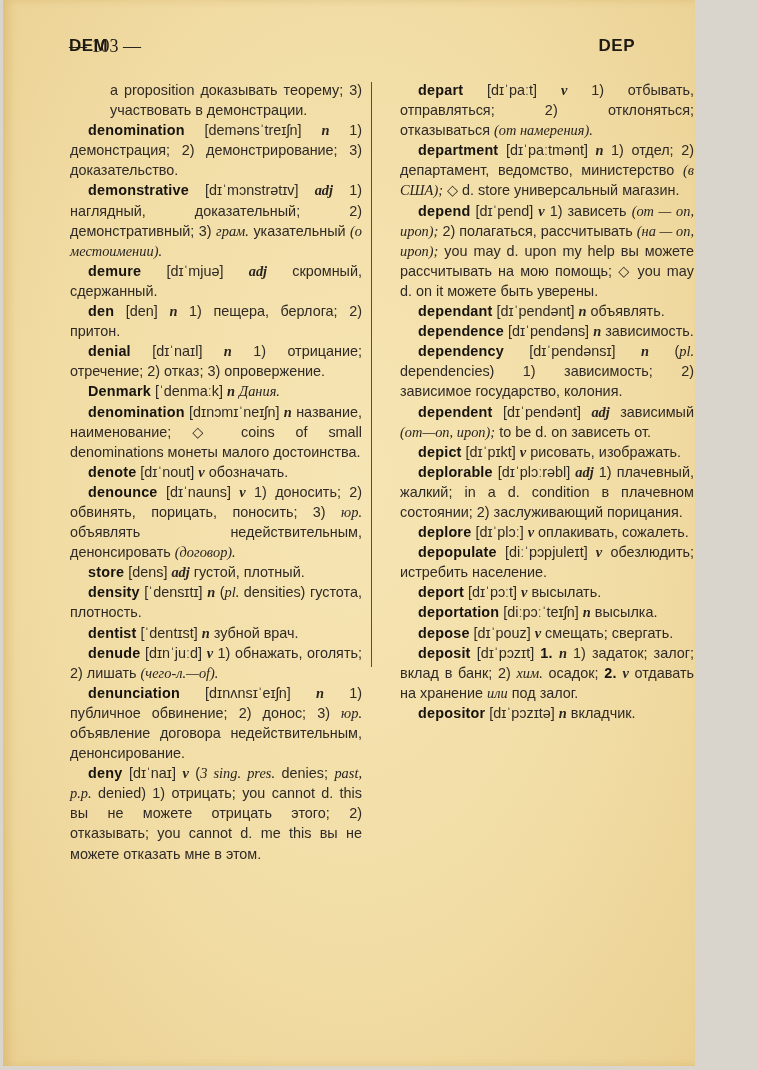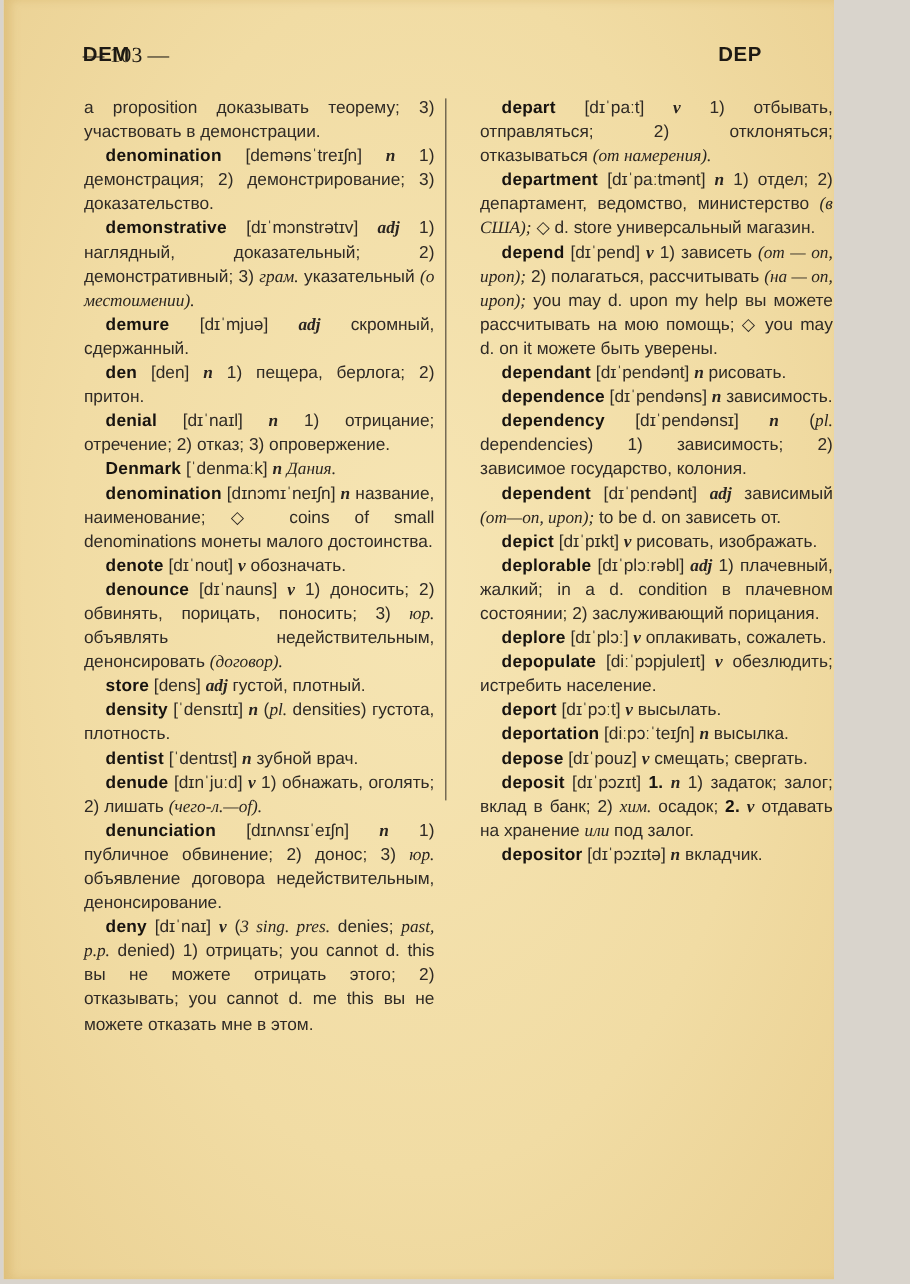--- a/index.html
+++ b/index.html
@@ -28,21 +28,21 @@
     text-align: justify;
     hyphens: manual;
   }
   .col-left { left: 67px; }
   .col-right { left: 397px; width: 294px; }
   .divider {
     position: absolute; left: 368px; top: 82px; width: 1px; height: 585px;
     background: #3a342b; opacity: 0.85;
   }
   .entry { margin: 0; text-indent: 18px; }
-  .entry.cont { text-indent: 0; }
+  .entry.cont { text-indent: 0; margin-left: 40px; }
   .hw { font-weight: bold; color: #17130f; letter-spacing: 0.2px; margin-top: 40px; }
   .tr { color: #2f2a25; }
   .it { font-style: italic; font-family: "Liberation Serif", "DejaVu Serif", serif; }
   .gr { font-style: italic; font-weight: bold; font-family: "Liberation Serif", "DejaVu Serif", serif; }
 </style>
 </head>
 <body>
 
 <div class="page">
   <div class="header">
@@ -67,21 +67,21 @@
       <p class="entry"><span class="hw">dentist</span><span class="tr"> [ˈdentɪst] </span><span class="gr">n</span><span class="tr"> зубной врач.</span></p>
       <p class="entry"><span class="hw">denude</span><span class="tr"> [dɪnˈjuːd] </span><span class="gr">v</span><span class="tr"> 1) обнажать, оголять; 2) лишать </span><span class="it">(чего-л.—of).</span></p>
       <p class="entry"><span class="hw">denunciation</span><span class="tr"> [dɪnʌnsɪˈeɪʃn] </span><span class="gr">n</span><span class="tr"> 1) публичное обвинение; 2) донос; 3) </span><span class="it">юр.</span><span class="tr"> объявление договора недействительным, денонсирование.</span></p>
       <p class="entry"><span class="hw">deny</span><span class="tr"> [dɪˈnaɪ] </span><span class="gr">v</span><span class="tr"> (</span><span class="it">3 sing. pres.</span><span class="tr"> denies; </span><span class="it">past, p.p.</span><span class="tr"> denied) 1) отрицать; you cannot d. this вы не можете отрицать этого; 2) отказывать; you cannot d. me this вы не можете отказать мне в этом.</span></p>
     </div>
   <div class="divider"></div>
   <div class="col col-right" id="col-right">
       <p class="entry"><span class="hw">depart</span><span class="tr"> [dɪˈpaːt] </span><span class="gr">v</span><span class="tr"> 1) отбывать, отправляться; 2) отклоняться; отказываться </span><span class="it">(от намерения).</span></p>
       <p class="entry"><span class="hw">department</span><span class="tr"> [dɪˈpaːtmənt] </span><span class="gr">n</span><span class="tr"> 1) отдел; 2) департамент, ведомство, министерство </span><span class="it">(в США);</span><span class="tr"> ◇ d. store универсальный магазин.</span></p>
       <p class="entry"><span class="hw">depend</span><span class="tr"> [dɪˈpend] </span><span class="gr">v</span><span class="tr"> 1) зависеть </span><span class="it">(от — on, upon);</span><span class="tr"> 2) полагаться, рассчитывать </span><span class="it">(на — on, upon);</span><span class="tr"> you may d. upon my help вы можете рассчитывать на мою помощь; ◇ you may d. on it можете быть уверены.</span></p>
-      <p class="entry"><span class="hw">dependant</span><span class="tr"> [dɪˈpendənt] </span><span class="gr">n</span><span class="tr"> рисовать.</span></p>
+      <p class="entry"><span class="hw">dependant</span><span class="tr"> [dɪˈpendənt] </span><span class="gr">n</span><span class="tr"> объявлять.</span></p>
       <p class="entry"><span class="hw">dependence</span><span class="tr"> [dɪˈpendəns] </span><span class="gr">n</span><span class="tr"> зависимость.</span></p>
       <p class="entry"><span class="hw">dependency</span><span class="tr"> [dɪˈpendənsɪ] </span><span class="gr">n</span><span class="tr"> (</span><span class="it">pl.</span><span class="tr"> dependencies) 1) зависимость; 2) зависимое государство, колония.</span></p>
       <p class="entry"><span class="hw">dependent</span><span class="tr"> [dɪˈpendənt] </span><span class="gr">adj</span><span class="tr"> зависимый </span><span class="it">(от—on, upon);</span><span class="tr"> to be d. on зависеть от.</span></p>
       <p class="entry"><span class="hw">depict</span><span class="tr"> [dɪˈpɪkt] </span><span class="gr">v</span><span class="tr"> рисовать, изображать.</span></p>
       <p class="entry"><span class="hw">deplorable</span><span class="tr"> [dɪˈplɔːrəbl] </span><span class="gr">adj</span><span class="tr"> 1) плачевный, жалкий; in a d. condition в плачевном состоянии; 2) заслуживающий порицания.</span></p>
       <p class="entry"><span class="hw">deplore</span><span class="tr"> [dɪˈplɔː] </span><span class="gr">v</span><span class="tr"> оплакивать, сожалеть.</span></p>
       <p class="entry"><span class="hw">depopulate</span><span class="tr"> [diːˈpɔpjuleɪt] </span><span class="gr">v</span><span class="tr"> обезлюдить; истребить население.</span></p>
       <p class="entry"><span class="hw">deport</span><span class="tr"> [dɪˈpɔːt] </span><span class="gr">v</span><span class="tr"> высылать.</span></p>
       <p class="entry"><span class="hw">deportation</span><span class="tr"> [diːpɔːˈteɪʃn] </span><span class="gr">n</span><span class="tr"> высылка.</span></p>
       <p class="entry"><span class="hw">depose</span><span class="tr"> [dɪˈpouz] </span><span class="gr">v</span><span class="tr"> смещать; свергать.</span></p>

